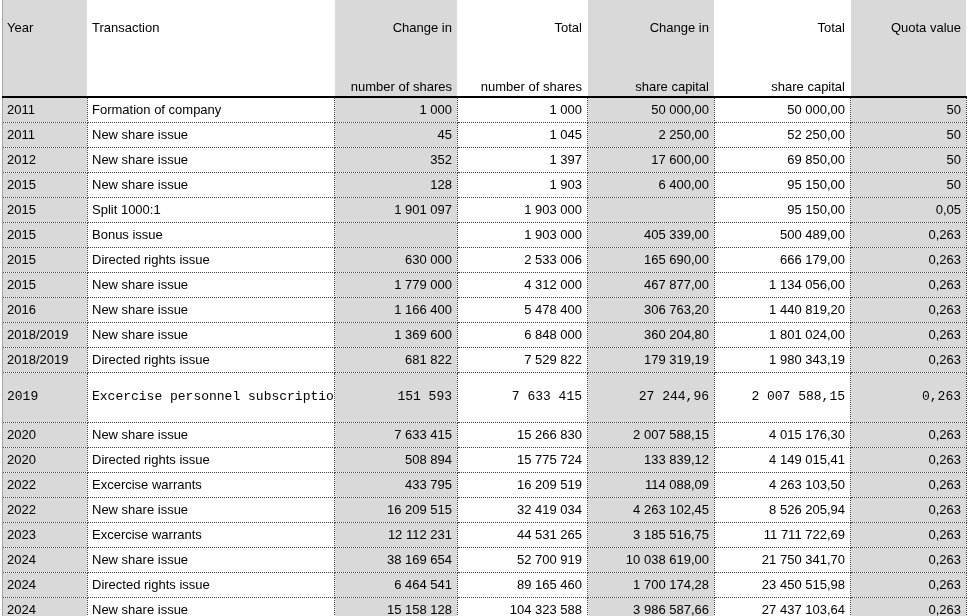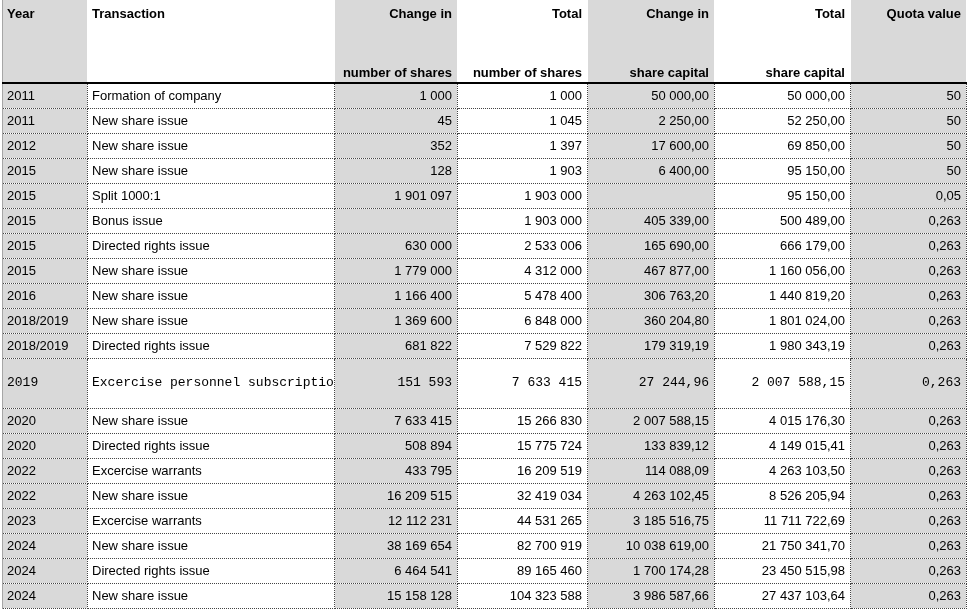--- a/index.html
+++ b/index.html
@@ -35,23 +35,23 @@
   col.c-transaction    { width: 247px; }
   col.c-change_shares  { width: 123px; }
   col.c-total_shares   { width: 130px; }
   col.c-change_capital { width: 127px; }
   col.c-total_capital  { width: 136px; }
   col.c-quota          { width: 116px; }
 
   
   thead tr { height: 43px; }
   table.grid th {
-    font-weight: bold;
+    font-weight: normal;
     vertical-align: top;
-    padding: 4px 5px 0 4px;
+    padding: 18px 5px 0 4px;
     border-bottom: 2px solid #000000;
     border-right: 1px solid #ffffff;
     line-height: 19px;
   }
   table.grid th .hl2 { min-height: 19px; margin-top: 40px; }
 
   
   tbody tr { height: 25px; }
   tbody tr.tall { height: 50px; font-family: Liberation Mono, monospace; }
   table.grid td {
@@ -176,21 +176,21 @@
           <td class="col-change_capital al-right shaded">165 690,00</td>
           <td class="col-total_capital al-right">666 179,00</td>
           <td class="col-quota al-right shaded">0,263</td>
         </tr>
         <tr>
           <td class="col-year al-left shaded">2015</td>
           <td class="col-transaction al-left">New share issue</td>
           <td class="col-change_shares al-right shaded">1 779 000</td>
           <td class="col-total_shares al-right">4 312 000</td>
           <td class="col-change_capital al-right shaded">467 877,00</td>
-          <td class="col-total_capital al-right">1 160 056,00</td>
+          <td class="col-total_capital al-right">1 134 056,00</td>
           <td class="col-quota al-right shaded">0,263</td>
         </tr>
         <tr>
           <td class="col-year al-left shaded">2016</td>
           <td class="col-transaction al-left">New share issue</td>
           <td class="col-change_shares al-right shaded">1 166 400</td>
           <td class="col-total_shares al-right">5 478 400</td>
           <td class="col-change_capital al-right shaded">306 763,20</td>
           <td class="col-total_capital al-right">1 440 819,20</td>
           <td class="col-quota al-right shaded">0,263</td>
@@ -264,21 +264,21 @@
           <td class="col-change_shares al-right shaded">12 112 231</td>
           <td class="col-total_shares al-right">44 531 265</td>
           <td class="col-change_capital al-right shaded">3 185 516,75</td>
           <td class="col-total_capital al-right">11 711 722,69</td>
           <td class="col-quota al-right shaded">0,263</td>
         </tr>
         <tr>
           <td class="col-year al-left shaded">2024</td>
           <td class="col-transaction al-left">New share issue</td>
           <td class="col-change_shares al-right shaded">38 169 654</td>
-          <td class="col-total_shares al-right">82 700 919</td>
+          <td class="col-total_shares al-right">52 700 919</td>
           <td class="col-change_capital al-right shaded">10 038 619,00</td>
           <td class="col-total_capital al-right">21 750 341,70</td>
           <td class="col-quota al-right shaded">0,263</td>
         </tr>
         <tr>
           <td class="col-year al-left shaded">2024</td>
           <td class="col-transaction al-left">Directed rights issue</td>
           <td class="col-change_shares al-right shaded">6 464 541</td>
           <td class="col-total_shares al-right">89 165 460</td>
           <td class="col-change_capital al-right shaded">1 700 174,28</td>

